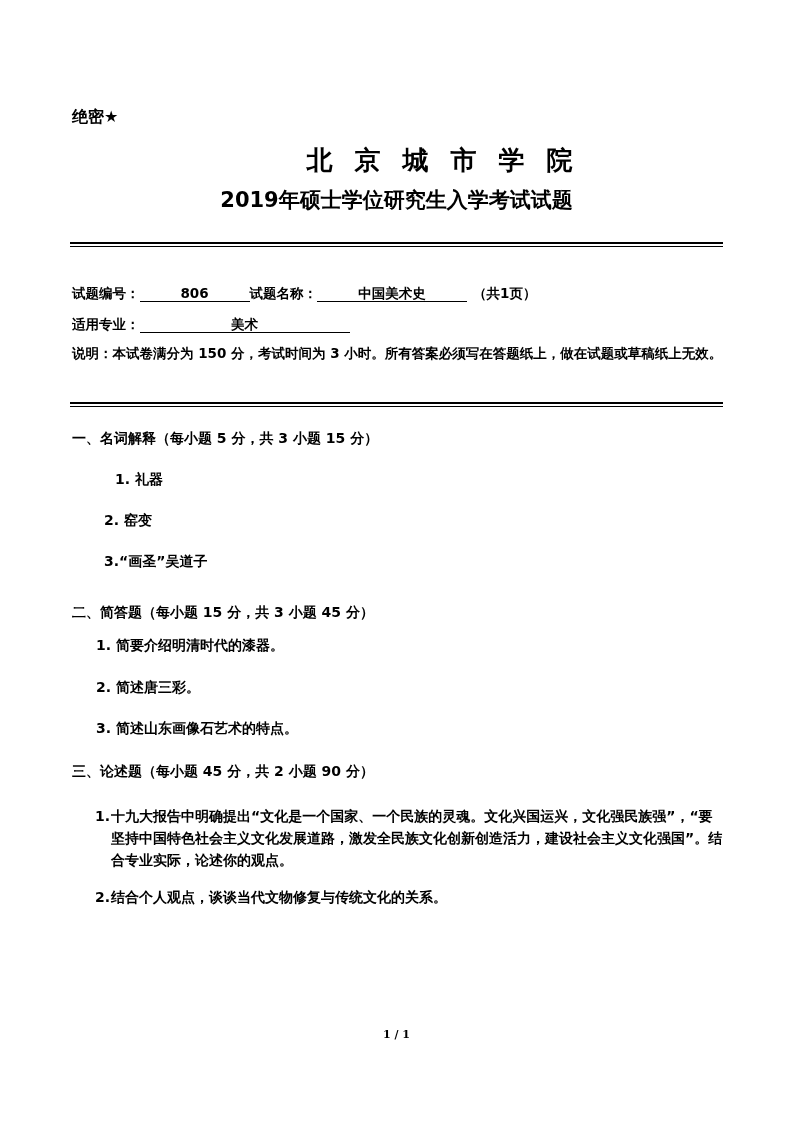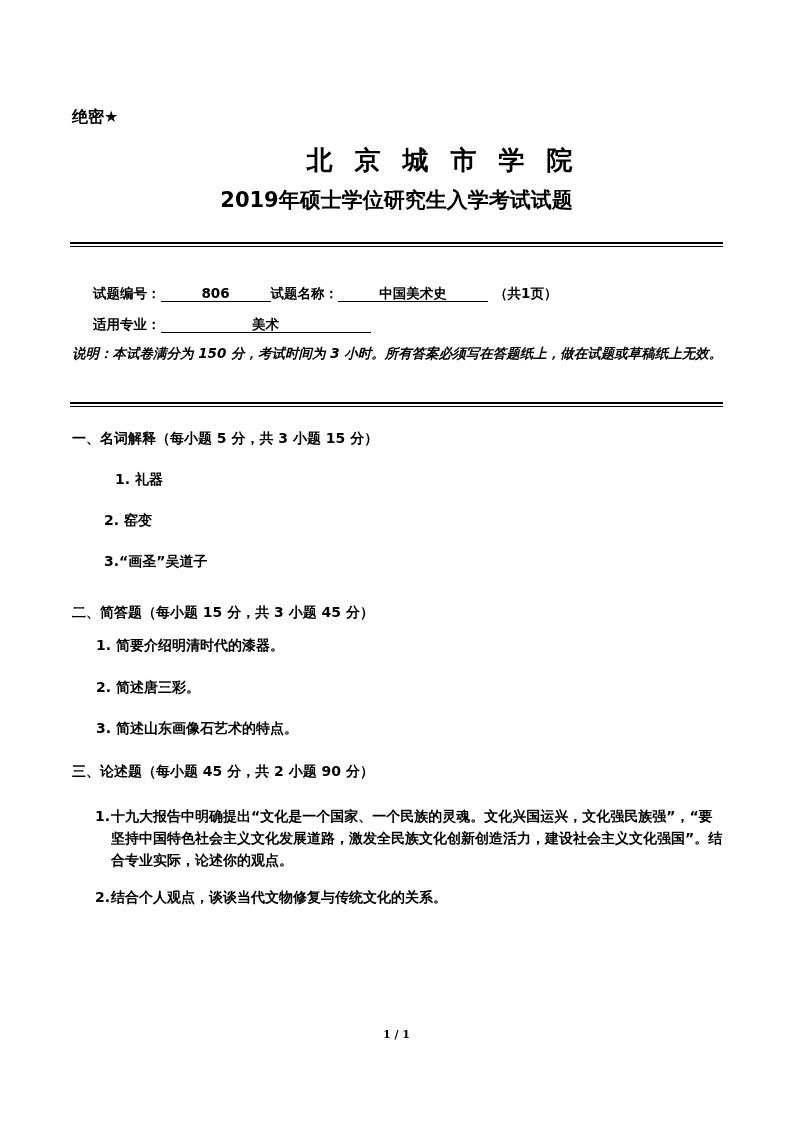--- a/index.html
+++ b/index.html
@@ -4,23 +4,23 @@
 <style>
   html, body { margin: 0; padding: 0; background: #ffffff; }
   body { width: 793px; height: 1122px; position: relative; overflow: hidden;
          font-family: "DejaVu Sans", "Liberation Sans", sans-serif; color: #000; }
   .abs { position: absolute; white-space: nowrap; }
   .secret { left: 72px; top: 107px; font-size: 16px; font-weight: bold; }
   .school { left: 0; width: 793px; top: 143px; text-align: center; font-size: 26px; font-weight: bold; letter-spacing: 22px; padding-left: 28px; box-sizing: border-box; margin-left: 40px; }
   .exam-title { left: 0; width: 793px; top: 186px; text-align: center; font-size: 21px; font-weight: bold; }
   .rule { position: absolute; left: 70px; width: 653px; height: 5px; box-sizing: border-box;
           border-top: 2px solid #000; border-bottom: 1px solid #000; }
-  .info { font-size: 13.5px; font-weight: bold; margin-left: 21px; }
+  .info { font-size: 13.5px; font-weight: bold; }
   .uline { display: inline-block; border-bottom: 1px solid #000; text-align: center; line-height: 16px; }
-  .note { left: 72px; top: 342px; width: 652px; font-size: 13.5px; font-weight: bold; line-height: 22px; white-space: normal; font-style: italic; }
+  .note { left: 72px; top: 342px; width: 652px; font-size: 13.5px; font-weight: bold; line-height: 22px; white-space: normal; }
   .sec { font-size: 14px; font-weight: bold; }
   .item { font-size: 14px; font-weight: bold; }
   .essay { left: 95px; top: 805px; width: 630px; font-size: 14px; font-weight: bold; line-height: 22px; white-space: normal; }
   .essay .num { position: absolute; left: 0; top: 0; }
   .essay .txt { margin-left: 16px; display: block; }
   .footer { left: 0; width: 793px; top: 1028px; text-align: center; font-size: 11px; font-family: "DejaVu Serif", serif; font-weight: bold; }
 </style>
 </head>
 <body>
 

